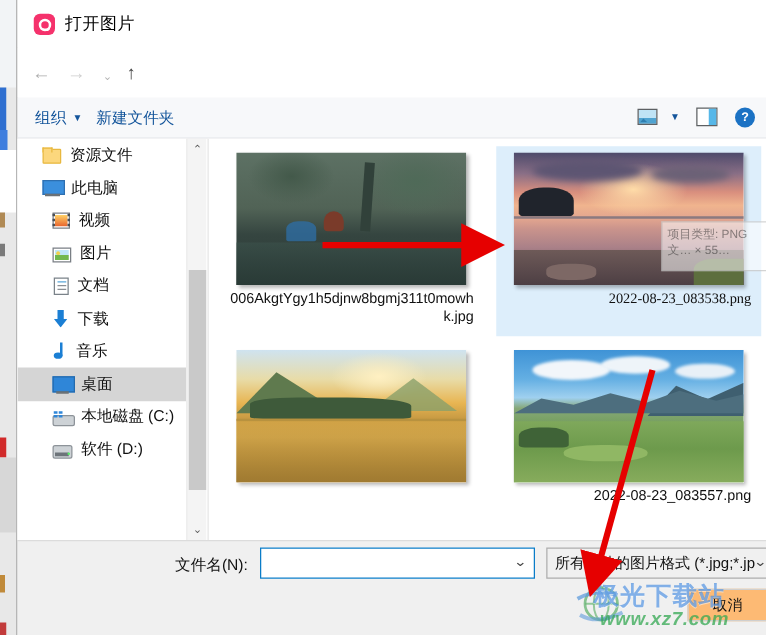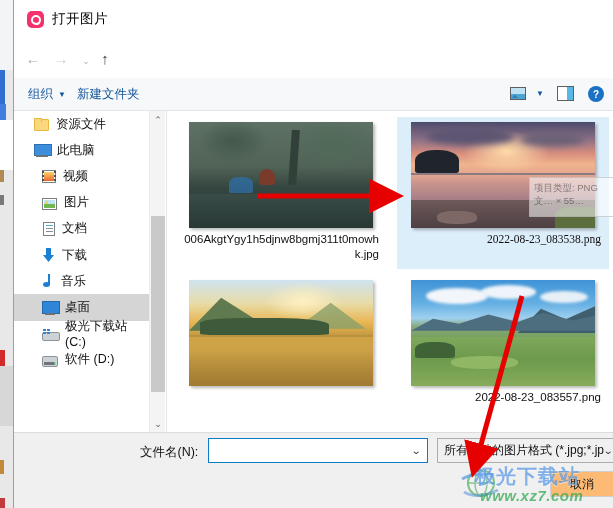--- a/index.html
+++ b/index.html
@@ -498,21 +498,21 @@
         <div class="side-item indent">
           <span class="side-ico ico-music"></span>
           <span>音乐</span>
         </div>
         <div class="side-item indent selected">
           <span class="side-ico ico-desk"></span>
           <span>桌面</span>
         </div>
         <div class="side-item indent">
           <span class="side-ico ico-drive-c"></span>
-          <span>极光下载站 (C:)</span>
+          <span>本地磁盘 (C:)</span>
         </div>
         <div class="side-item indent">
           <span class="side-ico ico-drive"></span>
           <span>软件 (D:)</span>
         </div>
       </div>
 
       <div class="side-scroll">
         <div class="arrow up">⌃</div>
         <div class="thumb"></div>

